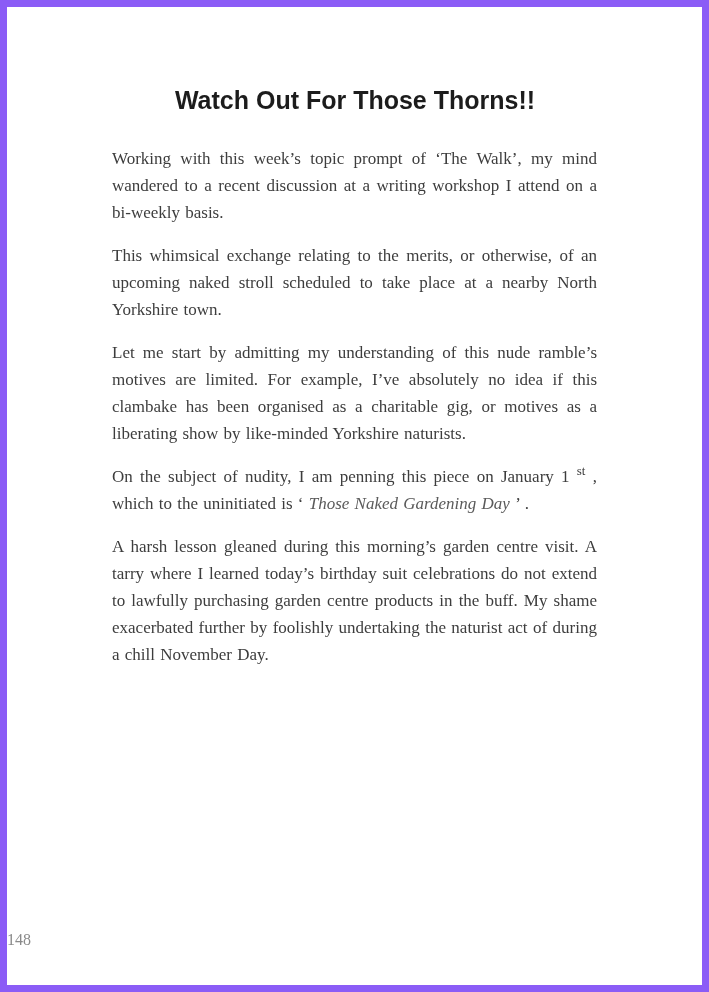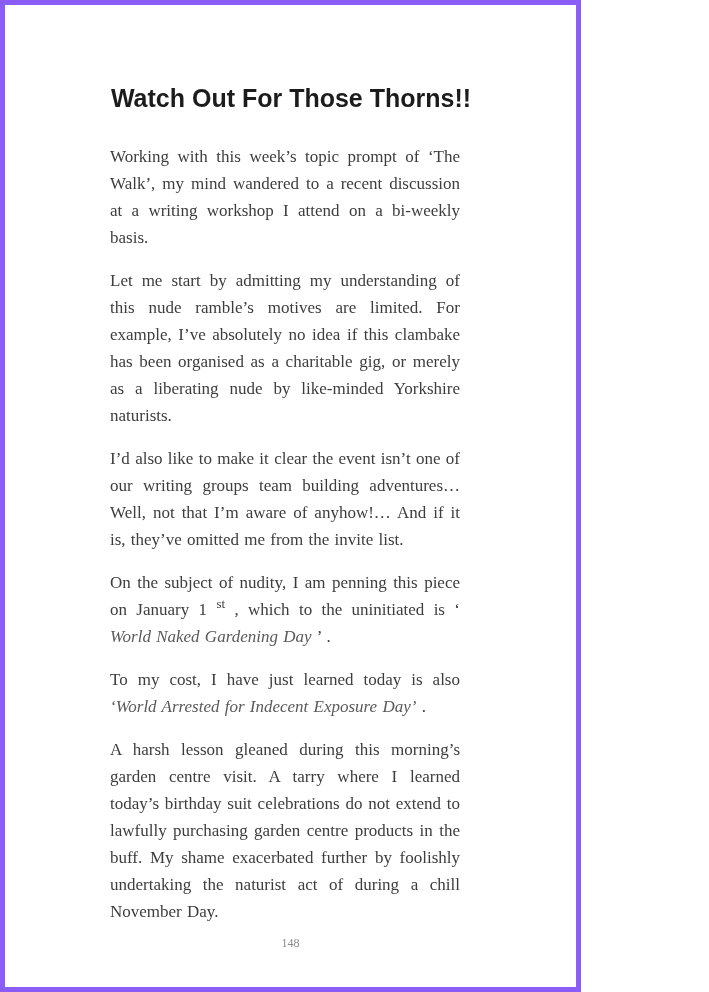--- a/index.html
+++ b/index.html
@@ -2,40 +2,40 @@
 <html><head>
 <meta charset="utf-8">
 <style>
   html, body {
     margin: 0;
     padding: 0;
     background: #ffffff;
   }
   .page {
     position: relative;
-    width: 581px;
+    width: 709px;
     height: 992px;
     box-sizing: border-box;
     background: #ffffff;
-    border: 5px solid #8b5cf6;
+    border: 7px solid #8b5cf6;
     padding: 78px 104px 1px 105px;
     font-family: "Liberation Serif", serif;
   }
   .title {
     margin: 0 0 30px 0;
     font-family: "Liberation Sans", sans-serif;
     font-weight: 700;
     font-size: 25px;
     line-height: 1.2;
     text-align: center;
     color: #1c1c1c;
     letter-spacing: 0px;
   }
   .content p {
-    margin: 0 12px 16px 0;
+    margin: 0 1px 16px 0;
     font-size: 17px;
     line-height: 27px;
     text-align: justify;
     color: #3d3d3d;
     word-spacing: 1px;
   }
   .seg-normal {
     font-style: normal;
   }
   .seg-italic {
@@ -45,33 +45,32 @@
   sup.seg-super {
     font-size: 13px;
     line-height: 0;
     vertical-align: super;
   }
   .page-number {
     position: absolute;
     left: 0;
     right: 0;
     bottom: 36px;
-    text-align: center;
-    font-size: 12px;
+    text-align: left;
+    font-size: 16px;
     color: #8a8a8a;
     font-family: "Liberation Serif", serif;
   }
 </style>
 </head>
 <body>
 
 <div class="page">
   <h1 class="title">Watch Out For Those Thorns!!</h1>
   <div class="content" id="paragraphs">
       <p><span class="seg-normal">Working with this week’s topic prompt of ‘The Walk’, my mind wandered to a recent discussion at a writing workshop I attend on a bi-weekly basis.</span></p>
-      <p><span class="seg-normal">Let me start by admitting my understanding of this nude ramble’s motives are limited. For example, I’ve absolutely no idea if this clambake has been organised as a charitable gig, or merely as a liberating nude by like-minded Yorkshire naturists.</span></p>
-      <p><span class="seg-normal">I’d also like to make it clear the event isn’t one of our writing groups team building adventures… Well, not that I’m aware of anyhow!… And if it is, they’ve omitted me from the invite list.</span></p>
-      <p><span class="seg-normal">On the subject of nudity, I am penning this piece on January 1 </span><sup class="seg-super">st</sup><span class="seg-normal"> , which to the uninitiated is ‘ </span><span class="seg-italic">World Naked Gardening Day</span><span class="seg-normal"> ’ .</span></p>
-      <p><span class="seg-normal">To my cost, I have just learned today is also </span><span class="seg-italic">‘World Arrested for Indecent Exposure Day’</span><span class="seg-normal"> .</span></p>
+      <p><span class="seg-normal">This whimsical exchange relating to the merits, or otherwise, of an upcoming naked stroll scheduled to take place at a nearby North Yorkshire town.</span></p>
+      <p><span class="seg-normal">Let me start by admitting my understanding of this nude ramble’s motives are limited. For example, I’ve absolutely no idea if this clambake has been organised as a charitable gig, or motives as a liberating show by like-minded Yorkshire naturists.</span></p>
+      <p><span class="seg-normal">On the subject of nudity, I am penning this piece on January 1 </span><sup class="seg-super">st</sup><span class="seg-normal"> , which to the uninitiated is ‘ </span><span class="seg-italic">Those Naked Gardening Day</span><span class="seg-normal"> ’ .</span></p>
       <p><span class="seg-normal">A harsh lesson gleaned during this morning’s garden centre visit. A tarry where I learned today’s birthday suit celebrations do not extend to lawfully purchasing garden centre products in the buff. My shame exacerbated further by foolishly undertaking the naturist act of during a chill November Day.</span></p>
     </div>
   <div class="page-number">148</div>
 </div>
 
 </body></html>

